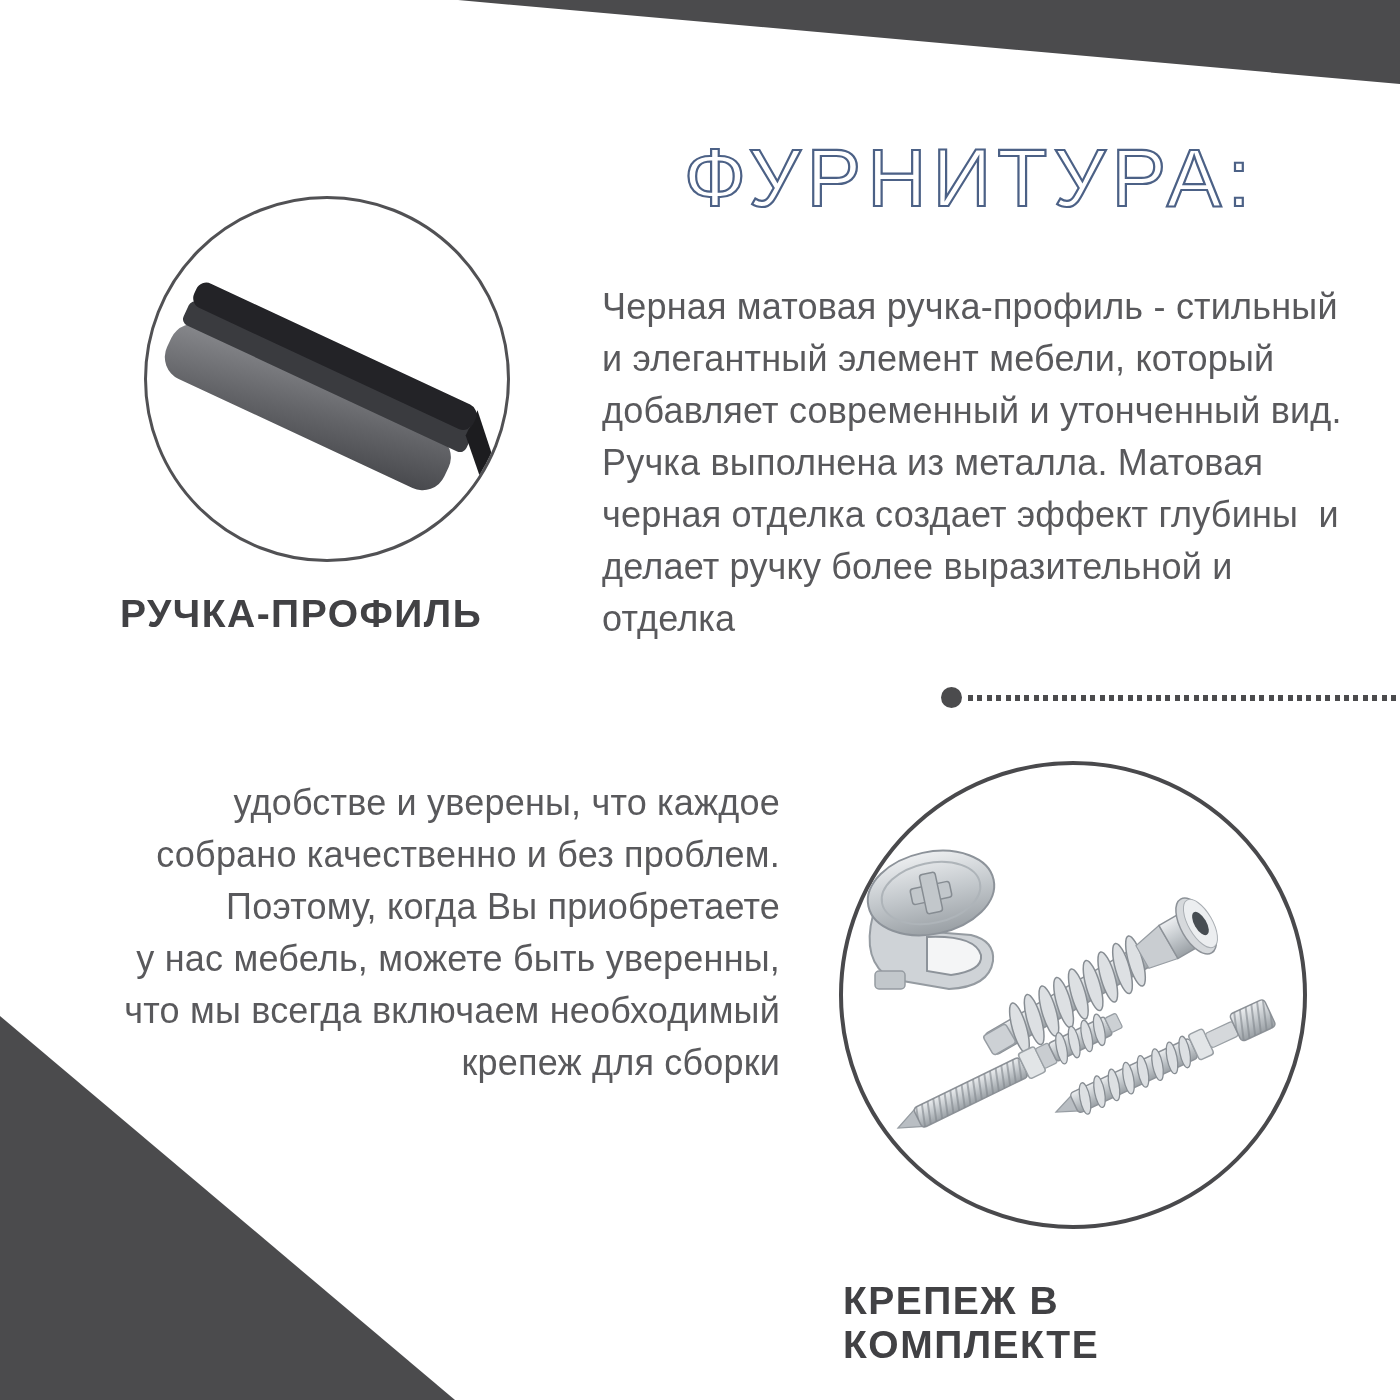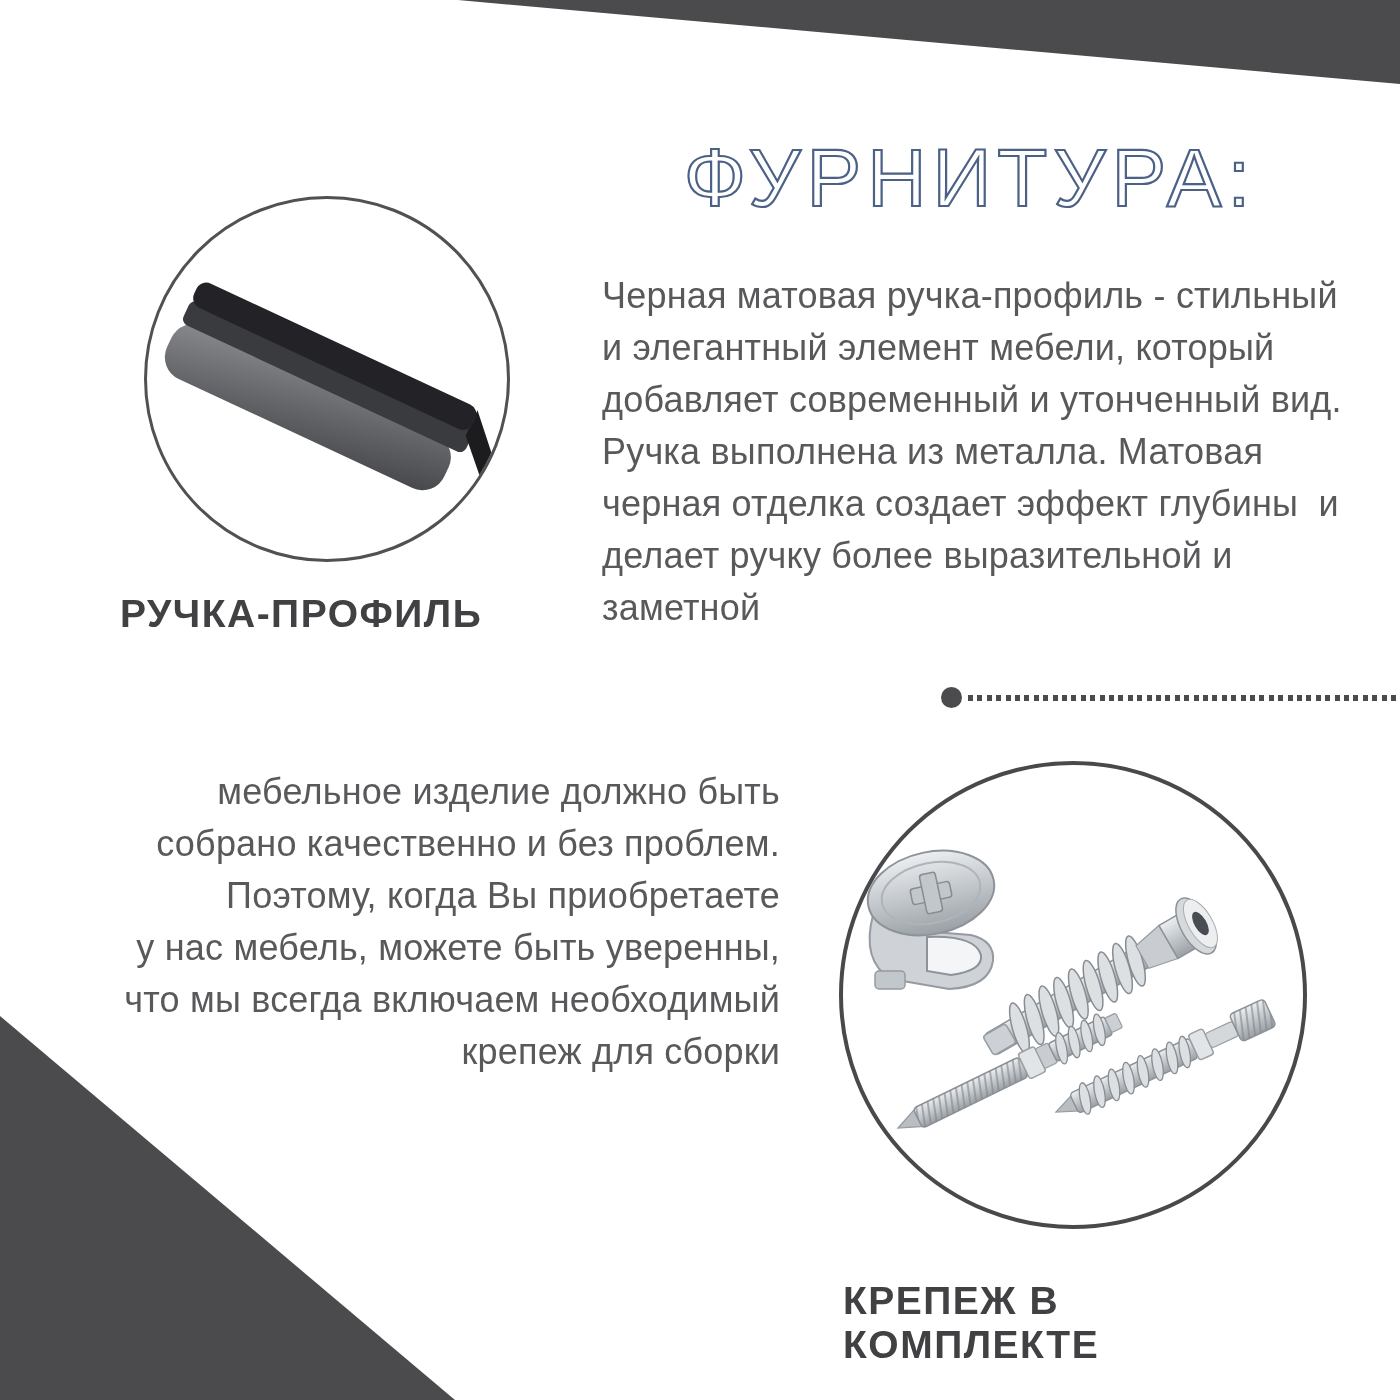--- a/index.html
+++ b/index.html
@@ -8,21 +8,21 @@
     font-family:"Liberation Sans", sans-serif;
     padding-left:37px;
   }
   .deco-svg{position:absolute;left:0;top:0;pointer-events:none;}
   .title-svg{position:absolute;left:0;top:0;}
   .photo-circle{
     position:absolute;border-radius:50%;background:#ffffff;box-sizing:border-box;overflow:hidden;
   }
   .circle-left{left:144px;top:196px;width:366px;height:366px;border:3px solid #515154;}
   .circle-right{left:839px;top:761px;width:468px;height:468px;border:4px solid #49494c;}
-  .para{position:absolute;color:#59595c;font-size:36px;line-height:52px;letter-spacing:0.2px;}
+  .para{position:absolute;color:#59595c;font-size:36px;line-height:52px;letter-spacing:0.2px;margin-top:11px;}
   .para-right{left:602px;top:270px;width:740px;text-align:left;}
   .para-left{left:120px;top:766px;width:660px;text-align:right;}
   .para .line{height:52px;white-space:pre;}
   .caption{
     position:absolute;color:#414144;font-weight:bold;font-size:39px;letter-spacing:1.5px;
     text-align:left;line-height:44px;
   }
   .caption-left{left:120px;top:592px;width:416px;}
   .caption-right{left:843px;top:1252px;width:470px;margin-top:27px;}
   .divider-dot{
@@ -67,28 +67,28 @@
 
   <div class="caption caption-left">РУЧКА-ПРОФИЛЬ</div>
 
   <div class="para para-right">
     <div class="line">Черная матовая ручка-профиль - стильный</div>
     <div class="line">и элегантный элемент мебели, который</div>
     <div class="line">добавляет современный и утонченный вид.</div>
     <div class="line">Ручка выполнена из металла. Матовая</div>
     <div class="line">черная отделка создает эффект глубины  и</div>
     <div class="line">делает ручку более выразительной и</div>
-    <div class="line">заметной</div>
+    <div class="line">отделка</div>
   </div>
 
   <div class="divider-dot"></div>
   <div class="divider-line"></div>
 
   <div class="para para-left">
-    <div class="line">мебельное изделие должно быть</div>
+    <div class="line">удобстве и уверены, что каждое</div>
     <div class="line">собрано качественно и без проблем.</div>
     <div class="line">Поэтому, когда Вы приобретаете</div>
     <div class="line">у нас мебель, можете быть уверенны,</div>
     <div class="line">что мы всегда включаем необходимый</div>
     <div class="line">крепеж для сборки</div>
   </div>
 
   <div class="photo-circle circle-right">
     <svg viewBox="0 0 460 460" width="460" height="460">
       <defs>

